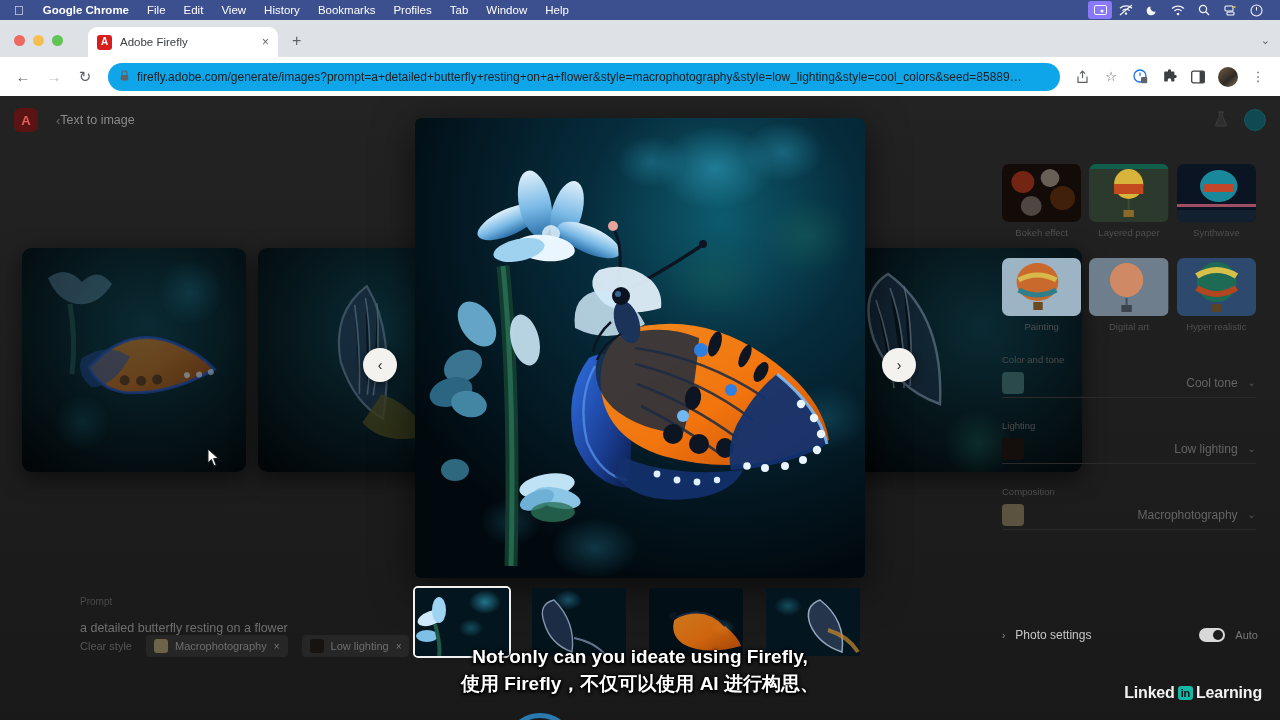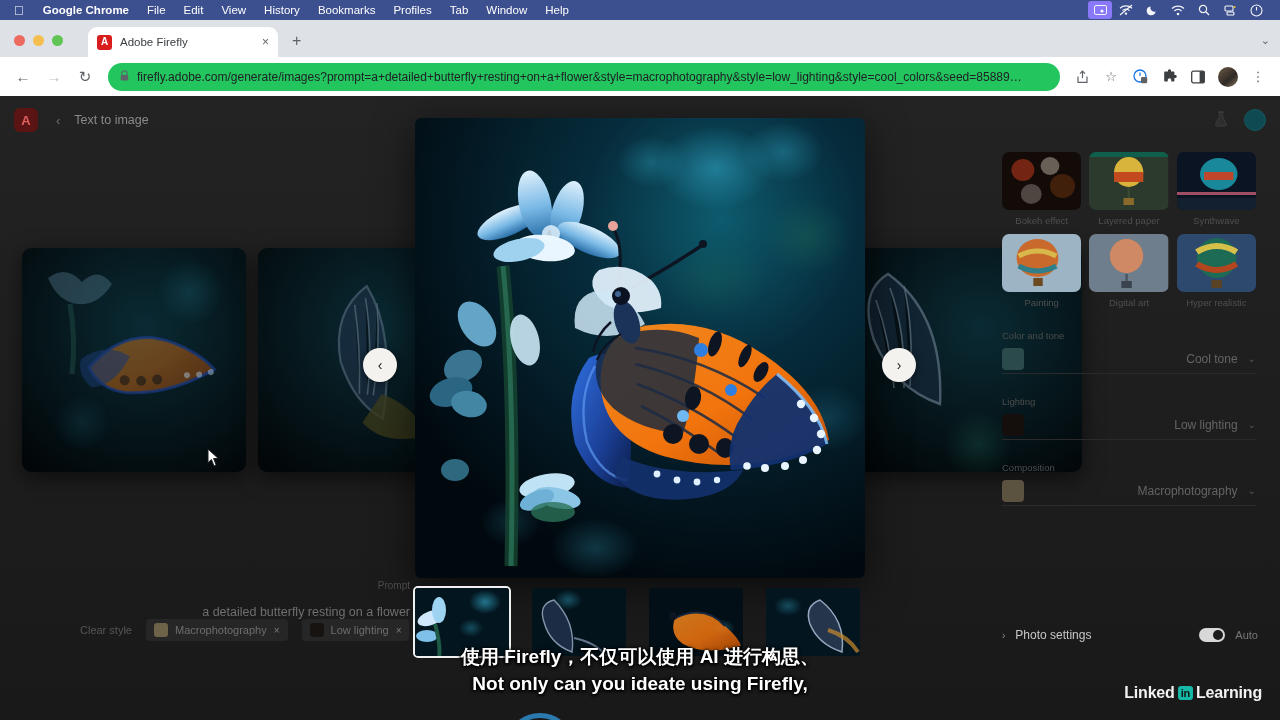--- a/index.html
+++ b/index.html
@@ -56,21 +56,21 @@
     position:absolute; top:57px; left:0; width:1280px; height:39px;
     background:#fff; display:flex; align-items:center; padding:0 9px; gap:3px;
   }
   .nav-btn{
     width:28px;height:28px;border-radius:50%;
     display:flex;align-items:center;justify-content:center;
     color:#5f6368; font-size:15px;
   }
   .nav-btn.dim{ color:#bdc1c6; }
   #omnibox{
-    flex:1; height:28px; background:#22c55e; border-radius:14px;
+    flex:1; height:28px; background:#0ea5e9; border-radius:14px;
     display:flex; align-items:center; padding:0 12px; gap:8px;
     margin:8px 6px; overflow:hidden;
   }
   #omnibox .lock{ font-size:10px; color:#5f6368; }
   #omnibox .url{
     font-size:12px; color:#202124; white-space:nowrap; overflow:hidden;
     flex:1; text-overflow:ellipsis;
   }
   .tb-ico{
     width:26px;height:26px;display:flex;align-items:center;justify-content:center;
@@ -91,21 +91,21 @@
     position:absolute; top:0; left:0; width:1280px; height:48px;
     display:flex; align-items:center; padding:0 14px;
   }
   #ff-logo{
     width:24px;height:24px;border-radius:6px;
     background:#5a1414;
     display:flex;align-items:center;justify-content:center;
     color:#e06060; font-size:13px; font-weight:bold; line-height:1;
   }
   #back-chev{ margin-left:18px; color:#6c6c6c; font-size:13px; }
-  #page-title{ margin-left:14px; color:#8a8a8a; font-size:12.5px;}
+  #page-title{ color:#8a8a8a; font-size:12.5px;}
   #app-header .sp{flex:1;}
   #flask{ color:#3a3a3a; font-size:15px; margin-right:16px; }
   #avatar-ff{
     width:22px;height:22px;border-radius:50%;
     background:#0f4a52; border:1px solid #14585f;
   }
 
   
   #stage{ position:absolute; top:0; left:0; width:960px; height:576px; }
 
@@ -136,21 +136,21 @@
     position:absolute; left:413px; top:490px; display:flex; gap:19px;
   }
   .thumb{
     width:98px; height:72px; border-radius:5px; overflow:hidden;
     border:2px solid transparent; position:relative;
   }
   .thumb.sel{ border-color:#f0f0f0; }
 
   
   #prompt-card{
-    position:absolute; left:80px; top:484px; width:330px; height:108px;text-align:right;
+    position:absolute; left:80px; top:500px; width:330px; height:108px;
   }
   #prompt-label{ font-size:10px; color:#4a4a4a; }
   #prompt-value{ font-size:12.5px; color:#6f6f6f; margin-top:14px; }
   #chips{ display:flex; align-items:center; gap:14px; }
   #clear-style{ font-size:11px; color:#565656; white-space:nowrap;}
   .chip{
     display:flex; align-items:center; gap:7px;
     height:22px; padding:0 8px; border-radius:4px;
     background:#262626; font-size:11px; color:#6e6e6e; white-space:nowrap;
   }
@@ -158,21 +158,21 @@
   .chip .x{ font-size:10px; color:#7a7a7a; }
 
   
   #panel{
     position:absolute; right:0; top:0; width:300px; height:576px;
     padding:56px 24px 0 22px;
   }
   #styles-grid{
     display:grid; grid-template-columns:repeat(3,1fr); gap:8px 8px;
   }
-  .style-cell{ width:100%; }
+  .style-cell{ width:100%;margin-top:12px; }
   .style-thumb{
     width:100%; height:58px; border-radius:7px; overflow:hidden; display:block;
   }
   .style-name{
     display:block; text-align:center; margin-top:5px;
     font-size:9.5px; color:#4f4f4f; white-space:nowrap; overflow:hidden;
   }
 
   .field-group{ margin-top:22px; }
   .field-label{ font-size:9.5px; color:#4c4c4c; display:block; margin-bottom:3px;}
@@ -795,22 +795,22 @@
   </div>
 
   <div id="watermark">
     <div id="wm-ring"></div>
 
     <div id="wm-text">RRCG</div>
 
   </div>
 
   <div id="subs">
+    <div>Not only can you ideate using Firefly,</div>
     <div>使用 Firefly，不仅可以使用 AI 进行构思、</div>
-    <div>Not only can you ideate using Firefly,</div>
   </div>
 
   <div id="cursor">
     <svg width="13" height="19" viewBox="0 0 13 19">
         <path d="M1 1l10.4 9.6H6.6l2.6 6.4-2.2.9-2.6-6.4L1 14.8z" fill="#fff" stroke="#1a1a1a" stroke-width="1"></path>
       </svg>
   </div>
 
 </div>
 

